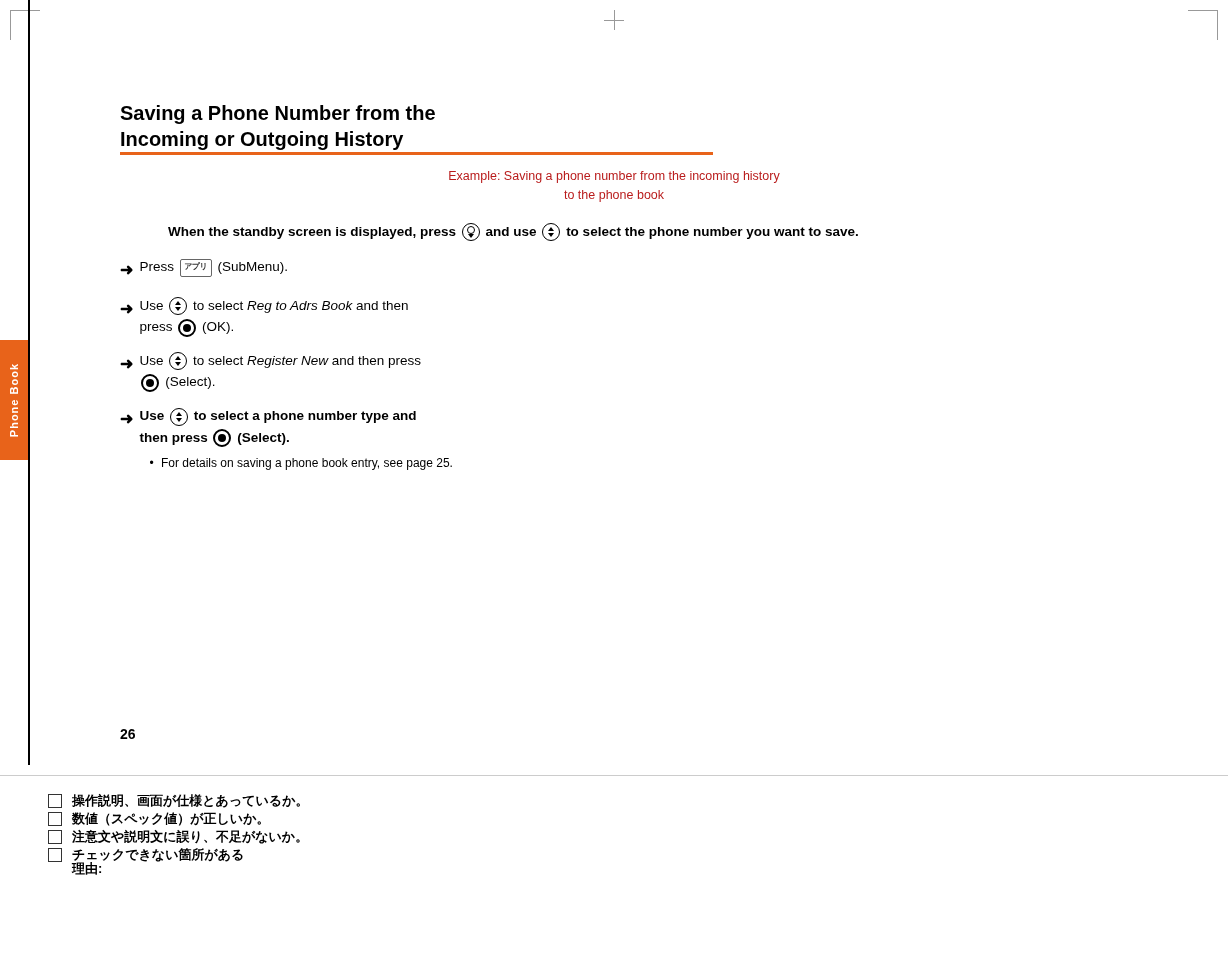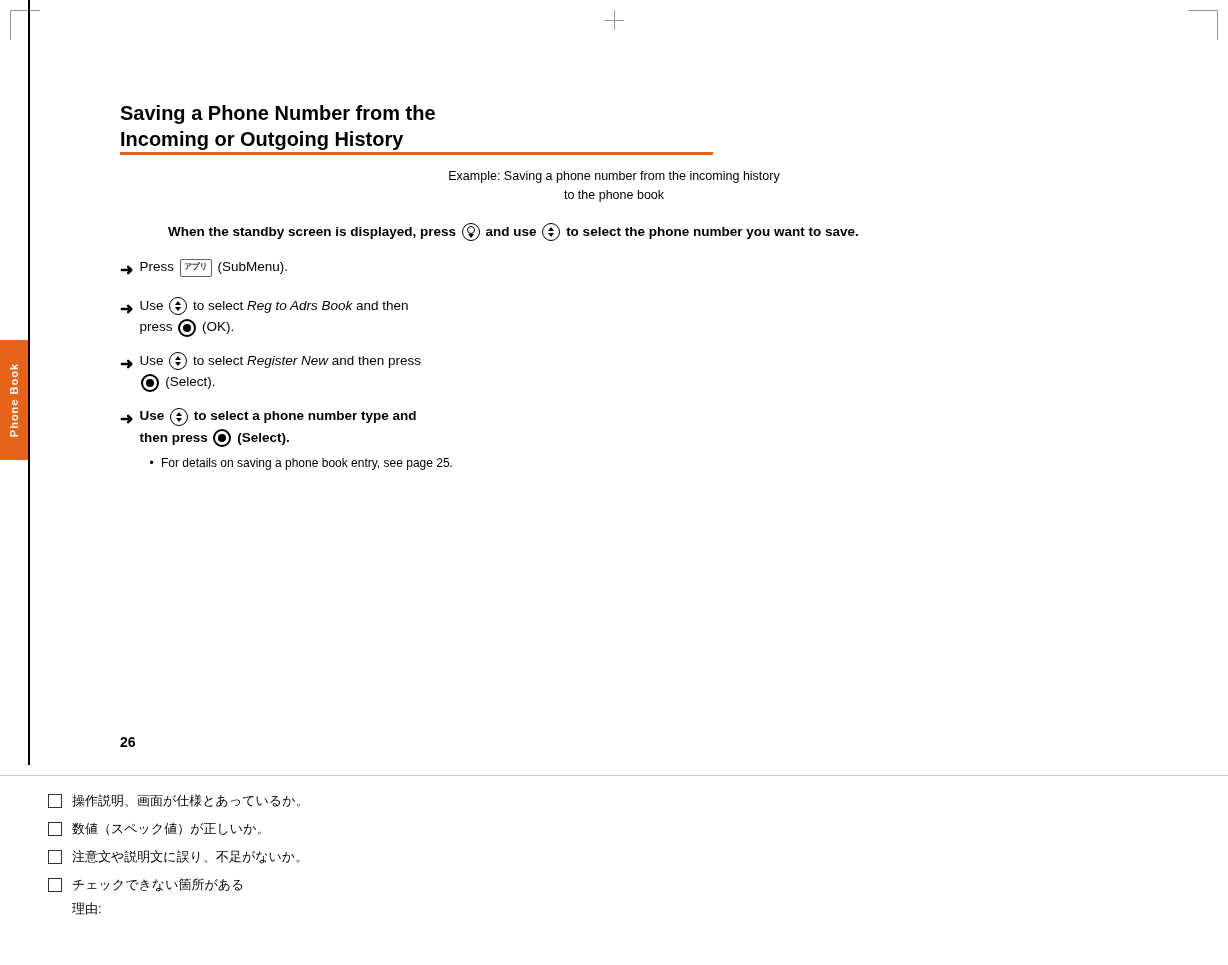--- a/index.html
+++ b/index.html
@@ -110,21 +110,21 @@
     .title-underline {
       height: 3px;
       background: linear-gradient(to right, #E8631A 60%, transparent 60%);
       margin-bottom: 12px;
       width: 100%;
     }
 
     
     .example-text {
       font-size: 12.5px;
-      color: #000000;
+      color: #b91c1c;
       text-align: center;
       margin-bottom: 16px;
       line-height: 1.5;
     }
 
     
     .body-text {
       font-size: 13.5px;
       font-weight: bold;
       line-height: 1.6;
@@ -264,21 +264,21 @@
 
     .sub-bullet::before {
       content: '•';
       margin-right: 4px;
     }
 
     
     .page-number {
       position: absolute;
       left: 120px;
-      bottom: 215px;
+      bottom: 223px;
       font-size: 14px;
       font-weight: bold;
     }
 
     
     .bottom-panel {
       position: absolute;
       bottom: 0;
       left: 0;
       right: 0;
@@ -313,21 +313,22 @@
       font-size: 22px;
       font-weight: bold;
       color: #E8631A;
     }
 
     .checklist-area {
       flex: 1;
       padding: 16px 20px;
       display: flex;
       flex-direction: column;
-      gap: 10px;
+      gap: 0;
+      font-weight: bold;
     }
 
     .checklist-item {
       display: flex;
       align-items: center;
       gap: 10px;
       font-size: 13px;
     }
 
     .checkbox {

